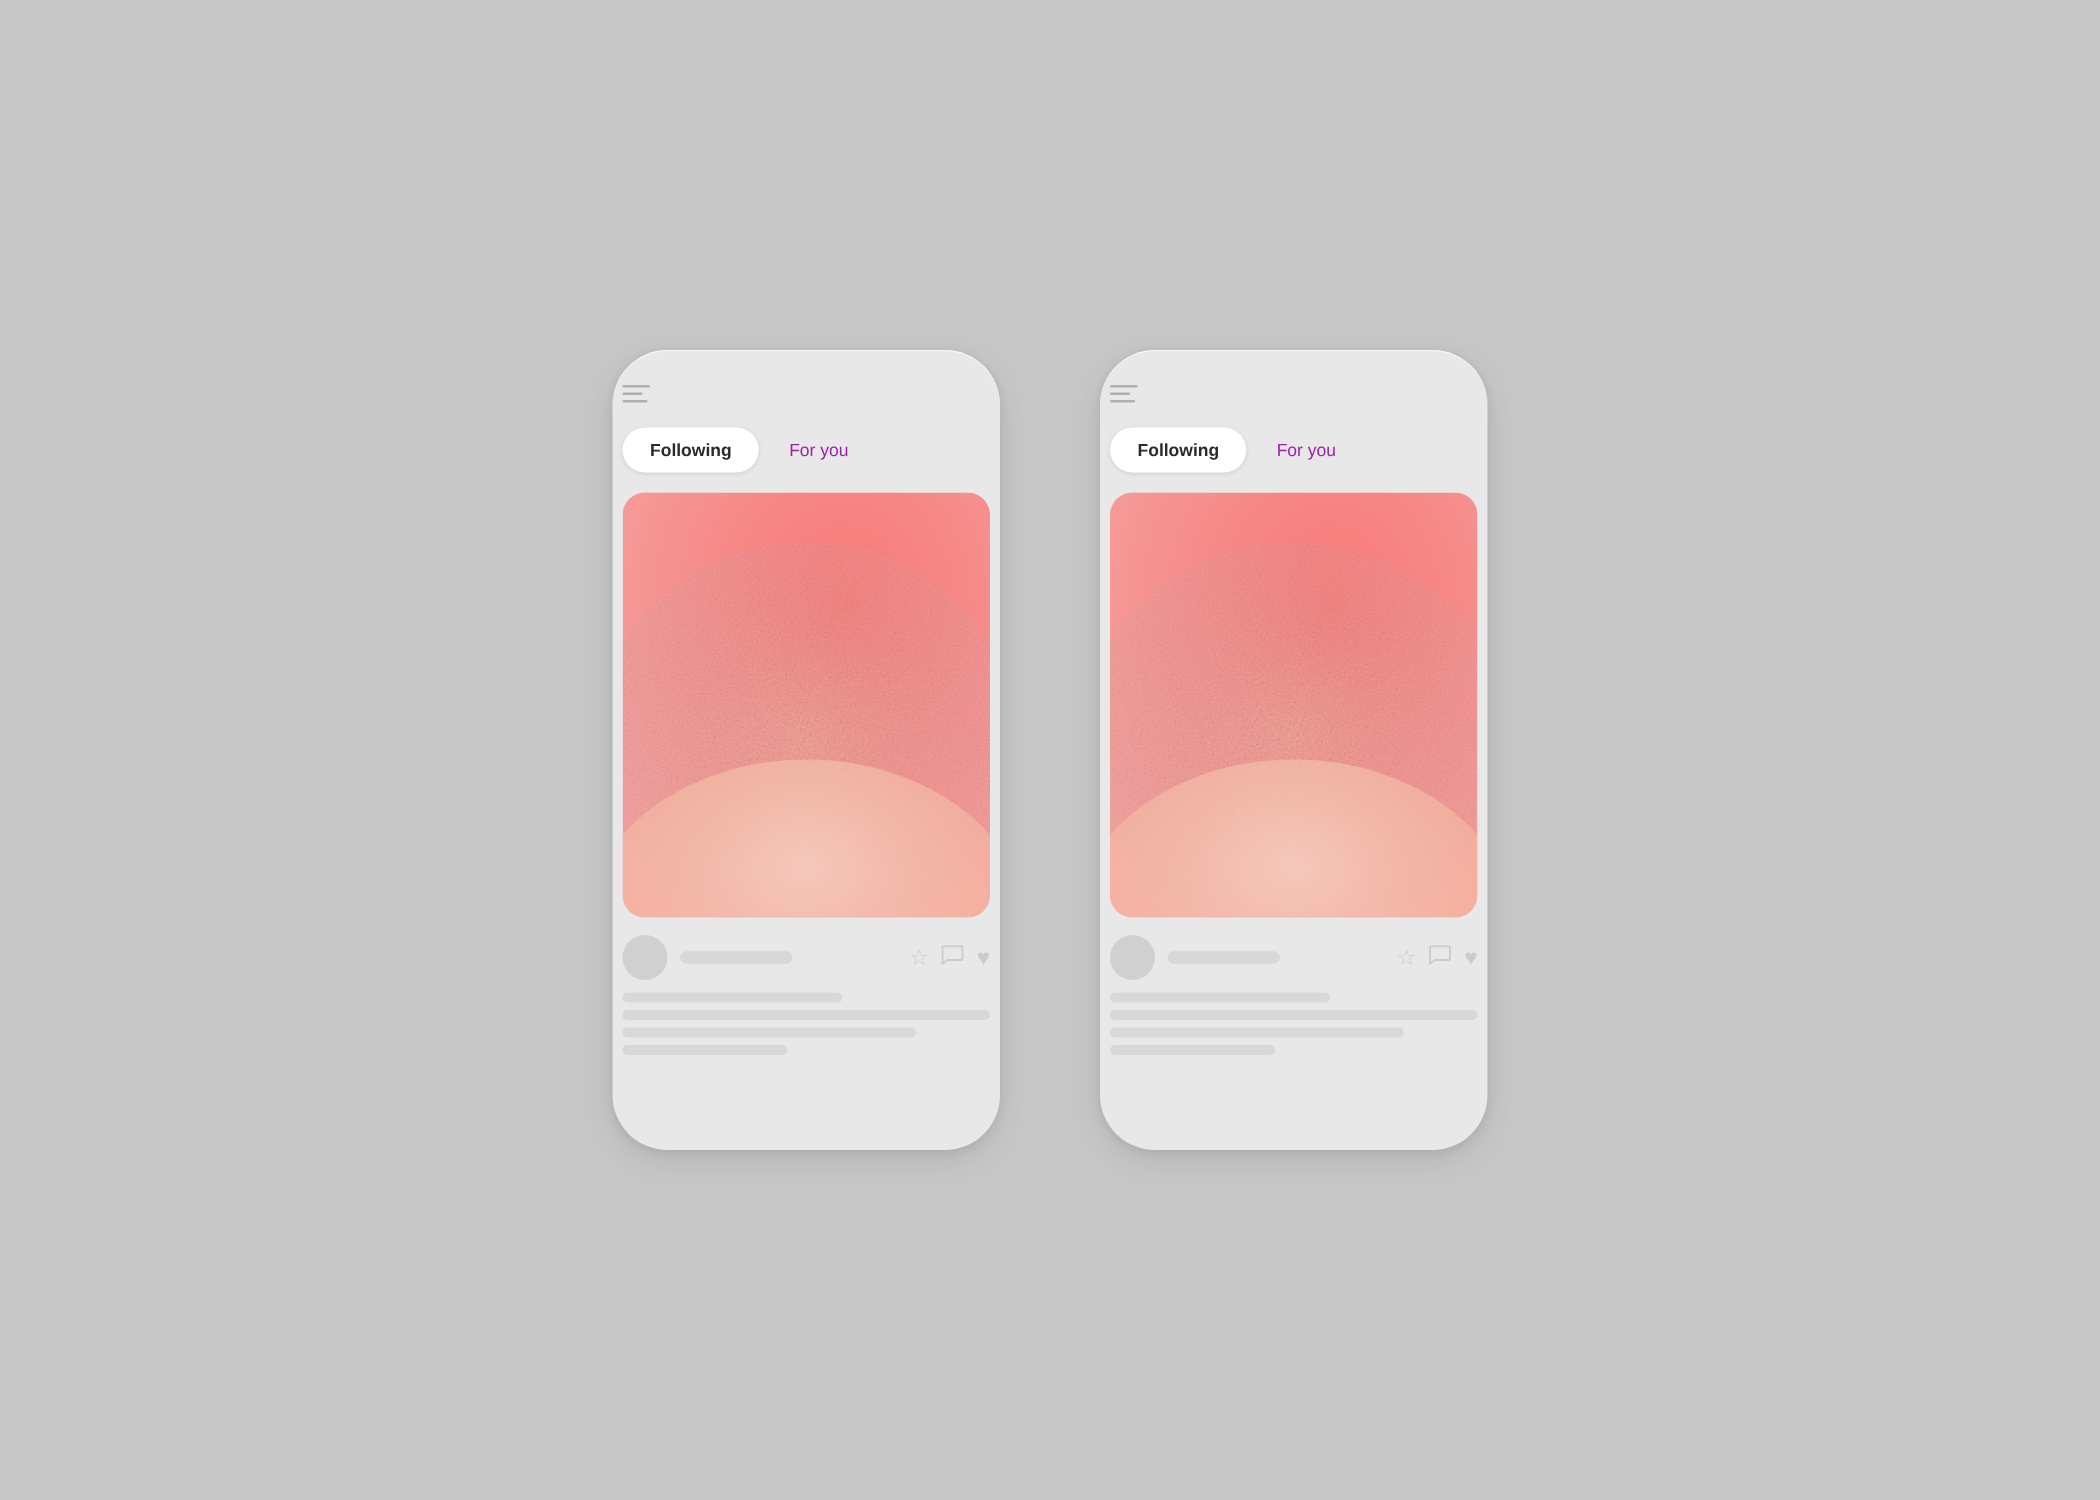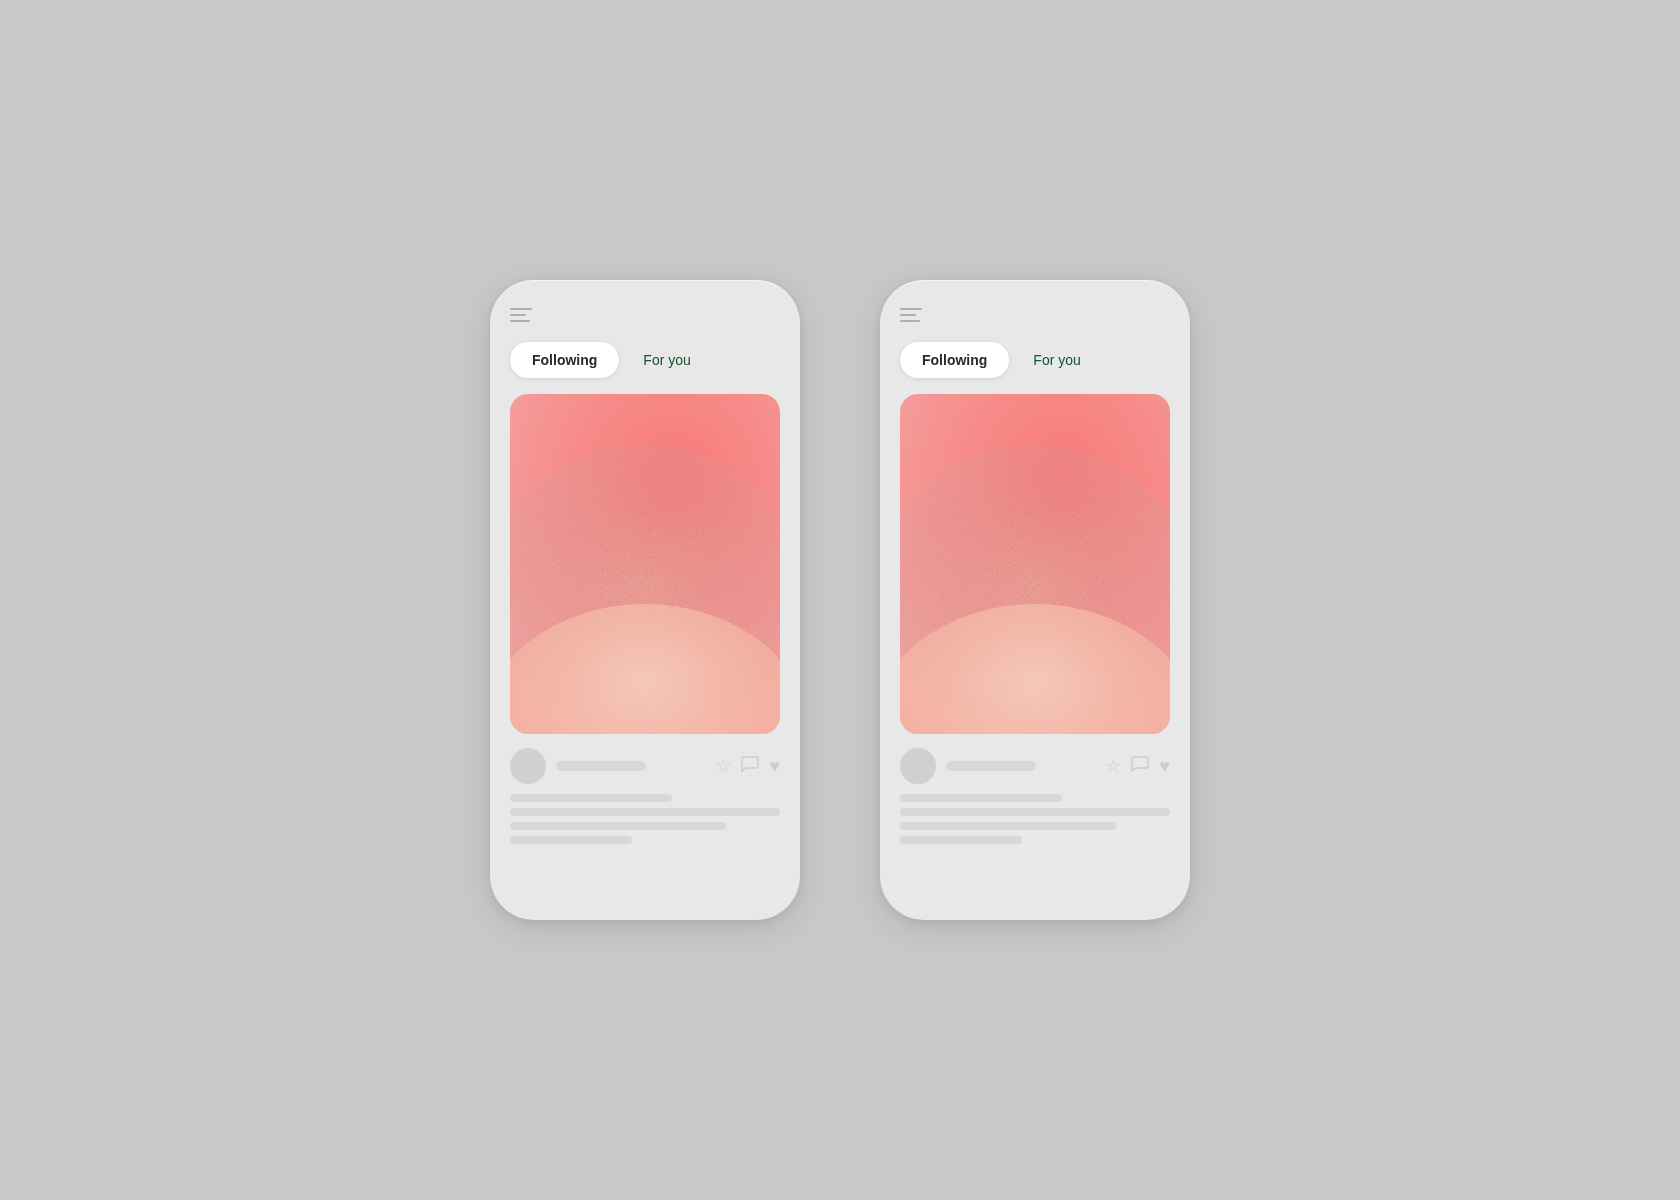--- a/index.html
+++ b/index.html
@@ -28,21 +28,21 @@
       display: flex;
       flex-direction: column;
       padding: 0;
       position: relative;
     }
 
     .phone-inner {
       display: flex;
       flex-direction: column;
       height: 100%;
-      padding: 28px 20px 24px;
+      padding: 28px 8px 24px;
     }
 
     .menu-icon {
       display: flex;
       flex-direction: column;
       gap: 4px;
       width: 24px;
       margin-bottom: 20px;
     }
 
@@ -72,21 +72,21 @@
       font-weight: 600;
       color: #2a2a2a;
       box-shadow: 0 1px 4px rgba(0,0,0,0.10);
       white-space: nowrap;
     }
 
     .tab-inactive {
       padding: 10px 16px;
       font-size: 14px;
       font-weight: 500;
-      color: #14532d;
+      color: #a21caf;
       white-space: nowrap;
     }
 
     .post-image {
       width: 100%;
       flex: 0 0 auto;
       height: 340px;
       border-radius: 18px;
       overflow: hidden;
       position: relative;

